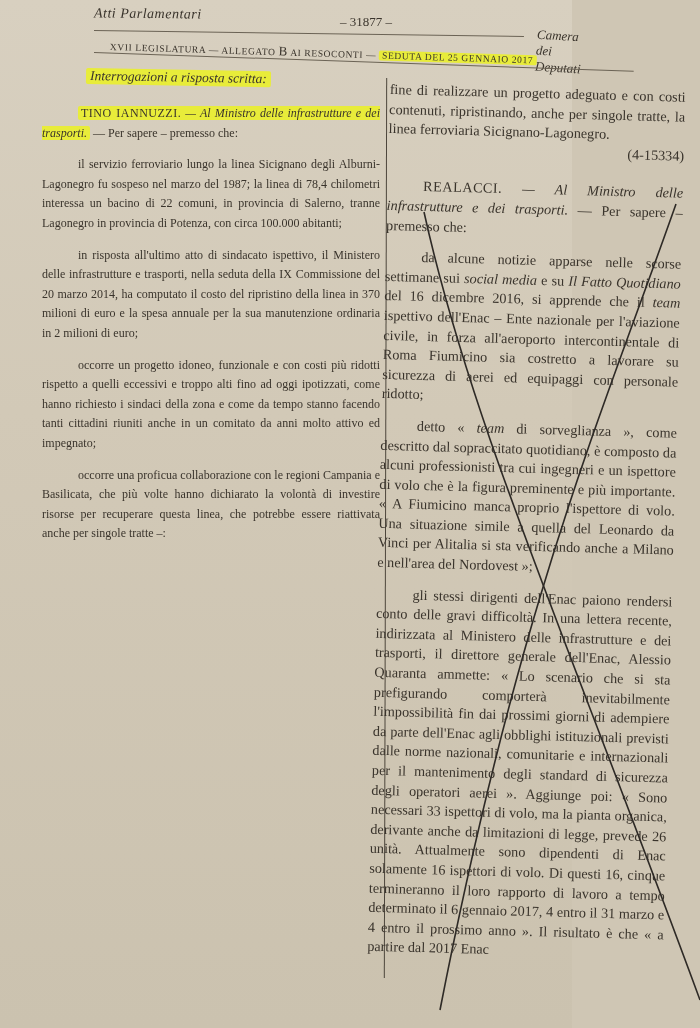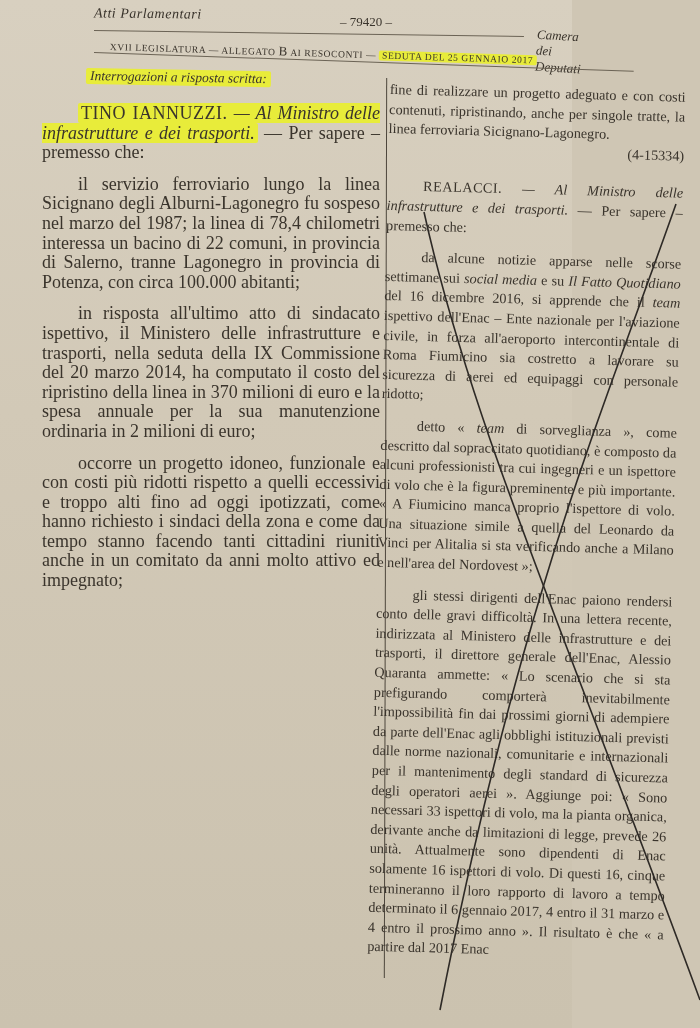--- a/index.html
+++ b/index.html
@@ -33,56 +33,57 @@
   }
   .leg-line .big { font-size: 13px; }
   .hl { background: #e8ec3a; padding: 0 3px; border-radius: 2px; }
   .rule2 { position: absolute; left: 94px; top: 52px; width: 540px; height: 1px; background: #6b6355; transform: rotate(2deg); transform-origin: left; }
   .section-title {
     position: absolute; left: 86px; top: 68px; font-style: italic; font-size: 13.5px;
     padding: 0 4px; transform: rotate(1deg); transform-origin: left;
   }
   .col-divider { position: absolute; left: 385px; top: 78px; width: 1px; height: 900px; background: #4d463c; transform: rotate(0.15deg); }
 
-  .col { position: absolute; font-size: 18px; line-height: 19.6px; text-align: justify; }
+  .col { position: absolute; font-size: 12px; line-height: 19.6px; text-align: justify; }
   .col p { margin: 0 0 12px 0; }
   .col p.ind { text-indent: 36px; }
   .col-left { left: 42px; top: 104px; width: 338px; }
   .col-right { left: 390px; top: 80px; width: 296px; transform: rotate(1.5deg); transform-origin: left top; font-size: 14.2px; }
   .name { letter-spacing: 0.5px; }
   .it { font-style: italic; }
   .ref { text-align: right; margin-top: -2px; }
   .xmark { position: absolute; left: 0; top: 0; pointer-events: none; }
 </style>
 </head>
 <body>
 
 <div class="page">
 
   <div class="hdr-left">Atti Parlamentari</div>
-  <div class="hdr-num">– 79420 –</div>
+  <div class="hdr-num">– 31877 –</div>
   <div class="hdr-right">Camera dei Deputati</div>
   <div class="rule1"></div>
 
   <div class="leg-line">
     <span>XVII LEGISLATURA — ALLEGATO </span><span class="big">B</span><span> AI RESOCONTI — </span><span class="hl">SEDUTA DEL 25 GENNAIO 2017</span>
   </div>
   <div class="rule2"></div>
 
   <div class="section-title hl">Interrogazioni a risposta scritta:</div>
 
   <div class="col-divider"></div>
 
   <div class="col col-left">
     <p class="ind">
       <span class="hl"><span class="name">TINO IANNUZZI.</span><span class="it"> — Al Ministro delle infrastrutture e dei trasporti.</span></span><span> — Per sapere – premesso che:</span>
     </p>
     <p class="ind">il servizio ferroviario lungo la linea Sicignano degli Alburni-Lagonegro fu sospeso nel marzo del 1987; la linea di 78,4 chilometri interessa un bacino di 22 comuni, in provincia di Salerno, tranne Lagonegro in provincia di Potenza, con circa 100.000 abitanti;</p>
     <p class="ind">in risposta all'ultimo atto di sindacato ispettivo, il Ministero delle infrastrutture e trasporti, nella seduta della IX Commissione del 20 marzo 2014, ha computato il costo del ripristino della linea in 370 milioni di euro e la spesa annuale per la sua manutenzione ordinaria in 2 milioni di euro;</p>
     <p class="ind">occorre un progetto idoneo, funzionale e con costi più ridotti rispetto a quelli eccessivi e troppo alti fino ad oggi ipotizzati, come hanno richiesto i sindaci della zona e come da tempo stanno facendo tanti cittadini riuniti anche in un comitato da anni molto attivo ed impegnato;</p>
+    <p class="ind">occorre una proficua collaborazione con le regioni Campania e Basilicata, che più volte hanno dichiarato la volontà di investire risorse per recuperare questa linea, che potrebbe essere riattivata anche per singole tratte –:</p>
   </div>
 
   <div class="col col-right">
     <p style="margin-bottom:0">fine di realizzare un progetto adeguato e con costi contenuti, ripristinando, anche per singole tratte, la linea ferroviaria Sicignano-Lagonegro.</p>
     <p class="ref">(4-15334)</p>
     <p class="ind" style="margin-top:18px">
       <span class="name">REALACCI.</span><span class="it"> — Al Ministro delle infrastrutture e dei trasporti.</span><span> — Per sapere – premesso che:</span>
     </p>
     <p class="ind"><span>da alcune notizie apparse nelle scorse settimane sui </span><span class="it">social media</span><span> e su </span><span class="it">Il Fatto Quotidiano</span><span> del 16 dicembre 2016, si apprende che il </span><span class="it">team</span><span> ispettivo dell'Enac – Ente nazionale per l'aviazione civile, in forza all'aeroporto intercontinentale di Roma Fiumicino sia costretto a lavorare su sicurezza di aerei ed equipaggi con personale ridotto;</span></p>
     <p class="ind"><span>detto « </span><span class="it">team</span><span> di sorveglianza », come descritto dal sopraccitato quotidiano, è composto da alcuni professionisti tra cui ingegneri e un ispettore di volo che è la figura preminente e più importante. « A Fiumicino manca proprio l'ispettore di volo. Una situazione simile a quella del Leonardo da Vinci per Alitalia si sta verificando anche a Milano e nell'area del Nordovest »;</span></p>

